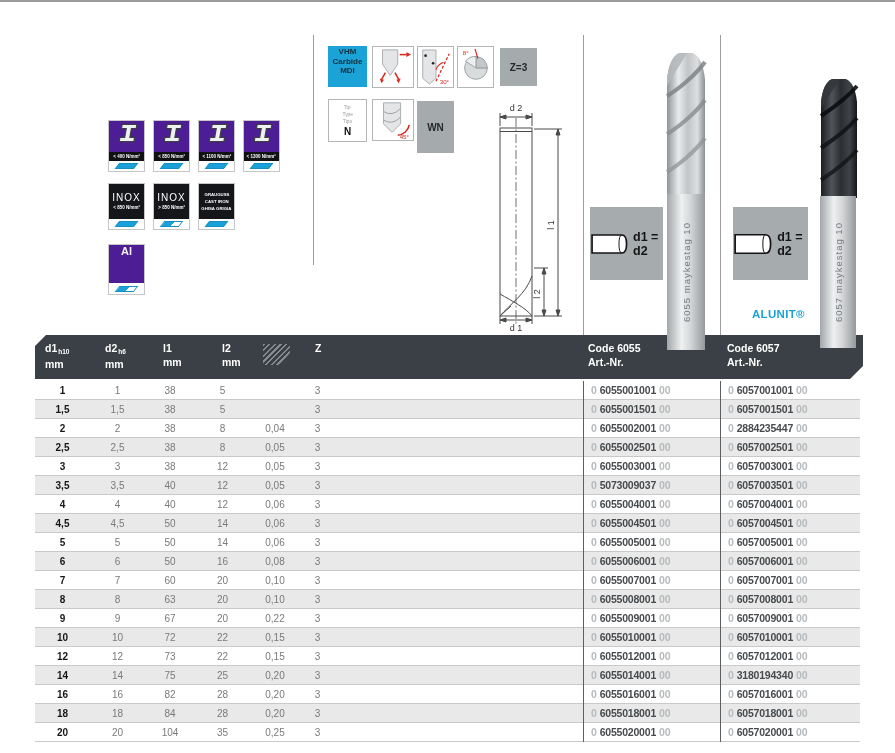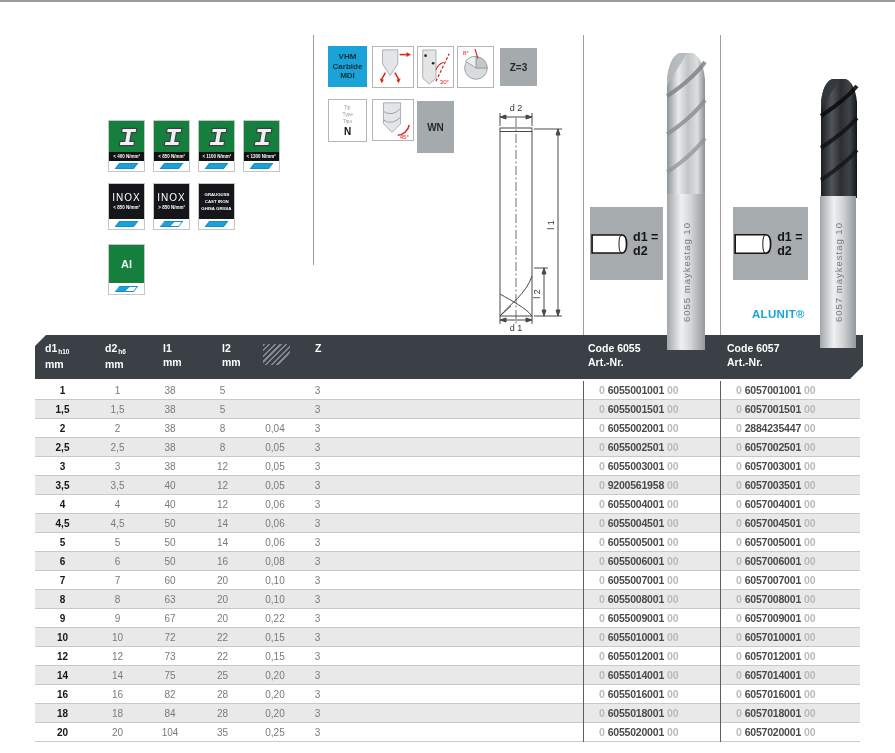--- a/index.html
+++ b/index.html
@@ -6,35 +6,35 @@
   html,body{background:#fff}
   body{width:895px;height:753px;position:relative;overflow:hidden;
        font-family:"Liberation Sans",sans-serif;-webkit-font-smoothing:antialiased}
   .abs{position:absolute}
 
   
   .top-rule{position:absolute;left:0;top:0;width:895px;height:2px;background:#9b9b9b}
 
   
   .mat{position:absolute;width:37px;border:1px solid #c6c6c6;background:#fff}
-  .mat-gray{background:#15803d;display:flex;align-items:center;justify-content:center}
+  .mat-gray{background:#4c1d95;display:flex;justify-content:center}
   .mat-dark{background:#141619;display:flex;flex-direction:column;align-items:center;justify-content:center;color:#fff}
   .mat-band{height:9px;background:#101113;color:#fff;display:flex;align-items:center;justify-content:center;overflow:hidden}
   .mat-strip{height:10px;background:#fff;display:flex;align-items:center;justify-content:center}
   .t-tiny{font-size:9px;line-height:9px;font-weight:bold;white-space:nowrap;display:inline-block;transform:scale(.5)}
   .t-tiny2{font-size:9px;line-height:7px;font-weight:bold;white-space:nowrap;display:inline-block;transform:scale(.48)}
   .inox-word{font-size:10px;font-weight:normal;letter-spacing:1px;line-height:11px}
   .al-word{font-size:11px;font-weight:bold;color:#f2f3f4}
   .chip{width:19px;height:6px;transform:skewX(-38deg);background:#1ca0d8;border:1px solid #1490c4}
   .chip.half{background:linear-gradient(90deg,#1ca0d8 0 55%,#ffffff 55%)}
 
   
   .fbox{position:absolute;background:#fff;border:1px solid #b5b5b5}
   .fbox-blue{background:#1ba3d8;border-color:#1ba3d8;color:#0e2f3c;display:flex;flex-direction:column;
-             align-items:center;justify-content:center;font-weight:bold;font-size:8px;line-height:9.5px;text-align:center}
+             align-items:center;font-weight:bold;font-size:8px;line-height:9.5px;text-align:center}
   .fbox-gray{background:#a5aaac;border-color:#a5aaac;display:flex;align-items:center;justify-content:center;
              font-weight:bold;font-size:10px;color:#26282a}
   .tipbox{display:flex;flex-direction:column;align-items:center;justify-content:center}
   .tip-line{font-size:9px;line-height:7px;color:#9aa0a3;display:inline-block;transform:scale(.55)}
   .tip-n{font-size:10px;font-weight:bold;color:#111;margin-top:1px}
 
   
   .vline{position:absolute;width:1px}
 
   
@@ -56,21 +56,21 @@
         background:repeating-linear-gradient(135deg,#848b90 0 1.5px,transparent 1.5px 4px);
         clip-path:polygon(0 0,100% 0,100% 42%,72% 88%,56% 100%,0 100%)}
   .tbody{position:absolute;left:35px;top:381px;width:825px;z-index:0}
   .t-row{display:flex;height:19px;align-items:center;border-bottom:1px solid #c9c9c9;
          font-size:10px;color:#7a7a7a}
   .t-row.shaded{background:#e9e9e9}
   .cell{text-align:center}
   .c-d1{width:55px;font-weight:bold;color:#161616}
   .c-d2{width:55px}.c-l1{width:50px}.c-l2{width:55px}.c-r{width:50px}.c-z{width:35px}
   .c-gap{flex:1}
-  .art{text-align:left;padding-left:16px;font-size:10.5px;letter-spacing:-.2px;font-weight:bold;white-space:nowrap}
+  .art{text-align:left;padding-left:8px;font-size:10.5px;letter-spacing:-.2px;font-weight:bold;white-space:nowrap}
   .c-a55{width:137px}.c-a57{width:140px}
   .art .dk{color:#474b4e}
   .art .lt{color:#b6babc}
   .art span{margin-right:3px}
 </style>
 </head>
 <body>
 
 <div class="top-rule"></div>
 
@@ -435,21 +435,21 @@
       <div class="cell art c-a57"><span class="lt">0</span><span class="dk">6057003001</span><span class="lt">00</span></div>
     </div>
     <div class="t-row shaded">
       <div class="cell c-d1">3,5</div>
       <div class="cell c-d2">3,5</div>
       <div class="cell c-l1">40</div>
       <div class="cell c-l2">12</div>
       <div class="cell c-r">0,05</div>
       <div class="cell c-z">3</div>
       <div class="c-gap"></div>
-      <div class="cell art c-a55"><span class="lt">0</span><span class="dk">9200561958</span><span class="lt">00</span></div>
+      <div class="cell art c-a55"><span class="lt">0</span><span class="dk">5073009037</span><span class="lt">00</span></div>
       <div class="cell art c-a57"><span class="lt">0</span><span class="dk">6057003501</span><span class="lt">00</span></div>
     </div>
     <div class="t-row">
       <div class="cell c-d1">4</div>
       <div class="cell c-d2">4</div>
       <div class="cell c-l1">40</div>
       <div class="cell c-l2">12</div>
       <div class="cell c-r">0,06</div>
       <div class="cell c-z">3</div>
       <div class="c-gap"></div>
@@ -546,21 +546,21 @@
     </div>
     <div class="t-row shaded">
       <div class="cell c-d1">14</div>
       <div class="cell c-d2">14</div>
       <div class="cell c-l1">75</div>
       <div class="cell c-l2">25</div>
       <div class="cell c-r">0,20</div>
       <div class="cell c-z">3</div>
       <div class="c-gap"></div>
       <div class="cell art c-a55"><span class="lt">0</span><span class="dk">6055014001</span><span class="lt">00</span></div>
-      <div class="cell art c-a57"><span class="lt">0</span><span class="dk">6057014001</span><span class="lt">00</span></div>
+      <div class="cell art c-a57"><span class="lt">0</span><span class="dk">3180194340</span><span class="lt">00</span></div>
     </div>
     <div class="t-row">
       <div class="cell c-d1">16</div>
       <div class="cell c-d2">16</div>
       <div class="cell c-l1">82</div>
       <div class="cell c-l2">28</div>
       <div class="cell c-r">0,20</div>
       <div class="cell c-z">3</div>
       <div class="c-gap"></div>
       <div class="cell art c-a55"><span class="lt">0</span><span class="dk">6055016001</span><span class="lt">00</span></div>

